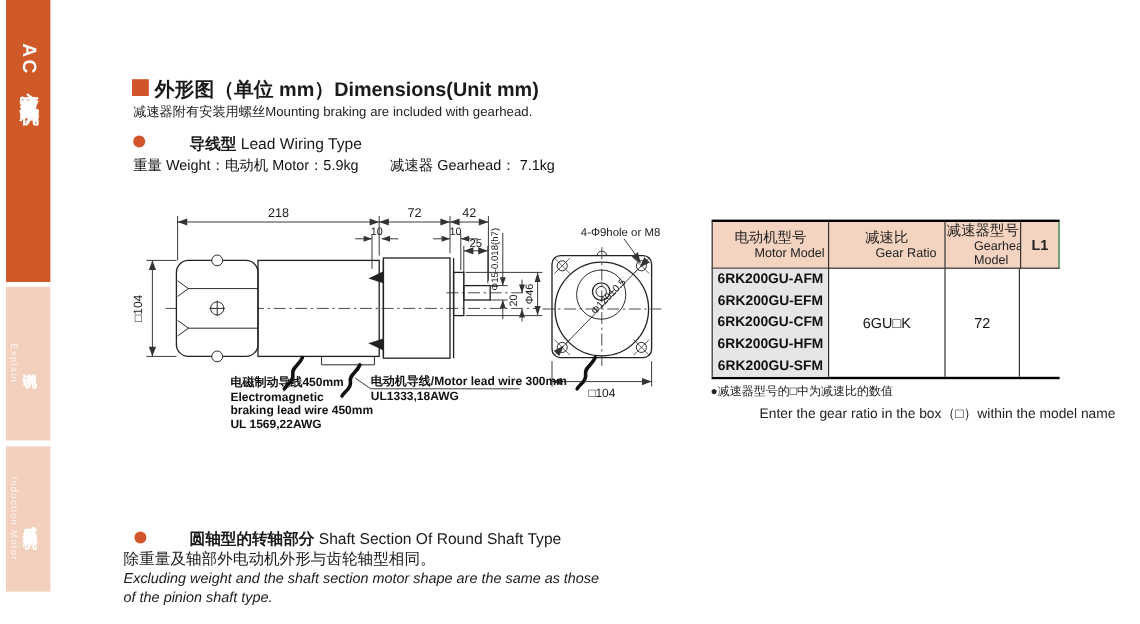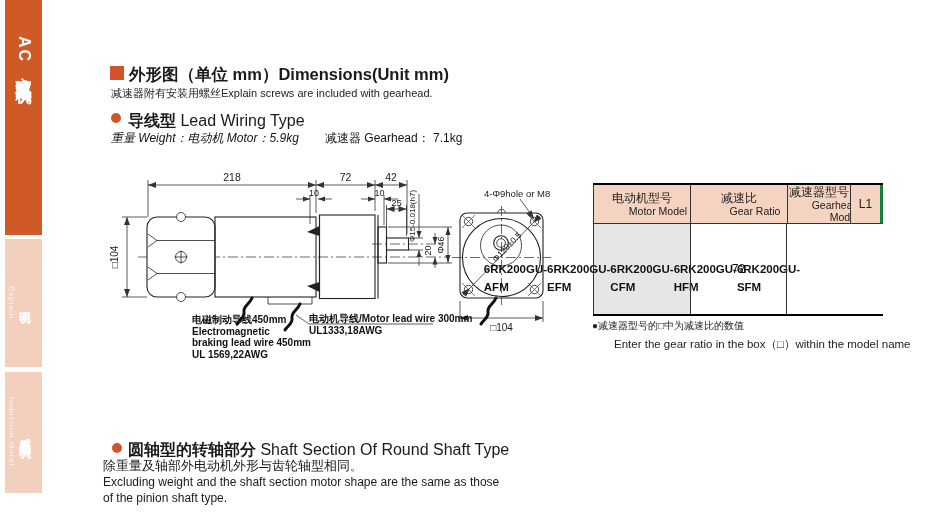--- a/index.html
+++ b/index.html
@@ -23,52 +23,52 @@
   .side-induction{top:372px;height:121px;}
   .side-sub .cols{writing-mode:vertical-rl;height:100%;padding-right:3px;box-sizing:border-box;}
   .side-sub .zh{color:#ffffff;font-weight:bold;font-size:12px;letter-spacing:2px;text-align:center;line-height:16px;}
   .side-sub .en{color:rgba(255,255,255,0.78);font-size:8px;letter-spacing:1px;text-align:center;line-height:12px;}
 
   
   .title-square{left:110px;top:66px;width:14px;height:14px;background:#d2542a;}
   .page-title{left:129px;top:64px;font-size:16.5px;font-weight:bold;white-space:nowrap;}
   .page-sub{left:111px;top:86px;font-size:11px;white-space:nowrap;color:#222;}
   .bullet{width:10px;height:10px;border-radius:50%;background:#d2542a;}
-  .sec-head{font-size:16px;white-space:nowrap;}
+  .sec-head{font-size:13px;white-space:nowrap;margin-left:30px;}
   .sec-head .zh{font-weight:bold;}
   .weight-line{font-size:12px;white-space:nowrap;color:#111;}
 
   
   .wire-label{font-size:10px;font-weight:bold;line-height:11.5px;color:#111;white-space:nowrap;}
 
   
   .spec-table{
     left:593px;top:183px;width:290px;
     border-top:2px solid #000;border-bottom:2px solid #000;
     display:grid;grid-template-columns:97px 97px 63px 33px;
     grid-template-rows:39px 90px;
   }
   .th{
     background:#f4d3c1;border-left:1px solid #333;border-bottom:1px solid #333;
     display:flex;flex-direction:column;align-items:center;justify-content:center;
-    text-align:right;
+    text-align:left;
   }
-  .th:nth-child(4){border-right:3px solid #15803d;}
+  .th:nth-child(4){border-right:1px solid #15803d;font-weight:bold;}
   .th .zh{font-size:12px;line-height:14px;color:#222;}
   .th .en{font-size:10.5px;line-height:12px;color:#222;margin-left:32px;}
   .td{border-left:1px solid #333;display:flex;align-items:center;justify-content:center;font-size:12px;color:#111;}
-  .td.models{background:#e6e6e6;justify-content:center;}
+  .td.models{background:#e6e6e6;flex-direction:column;justify-content:center;}
   .td.last{border-right:1px solid #333;}
   .model-row{height:18px;line-height:18px;font-size:11.5px;font-weight:bold;}
   .tbl-note1{left:592px;top:319px;font-size:10px;color:#222;white-space:nowrap;}
-  .tbl-note2{left:582px;top:337px;font-size:11.5px;color:#222;white-space:nowrap;padding-left:32px;}
+  .tbl-note2{left:601px;top:337px;font-size:11.5px;color:#222;white-space:nowrap;padding-left:32px;}
 
   
   .body-zh{left:103px;top:457px;font-size:13px;white-space:nowrap;}
-  .body-en{font-size:12px;white-space:nowrap;}
+  .body-en{font-size:12px;white-space:nowrap;font-style:italic;}
 
   
   svg text{fill:#1a1a1a;}
   .geo{stroke:#222;fill:none;stroke-width:1.1;}
   .geo-thin{stroke:#222;fill:none;stroke-width:0.8;}
   .cl{stroke:#444;fill:none;stroke-width:0.8;stroke-dasharray:10 3 2 3;}
   .dimline{stroke:#333;fill:none;stroke-width:0.8;}
   .arr{fill:#333;stroke:none;}
   .wire{stroke:#111;fill:none;stroke-width:3;stroke-linecap:round;}
   .fillwhite{fill:#fff;}
@@ -91,28 +91,28 @@
     <div class="zh">感应电动机</div>
     <div class="en">Induction Motor</div>
   </div>
 </div>
 
 <div class="abs title-square"></div>
 <div class="abs page-title">
   <span>外形图（单位 mm）</span><span>Dimensions(Unit mm)</span>
 </div>
 <div class="abs page-sub">
-  <span>减速器附有安装用螺丝</span><span>Explain screws are included with gearhead.</span>
+  <span>减速器附有安装用螺丝</span><span>Mounting braking are included with gearhead.</span>
 </div>
 
 <div class="abs bullet" style="left:111px;top:113px;"></div>
 <div class="abs sec-head" style="left:128px;top:111px;">
   <span class="zh">导线型</span><span> Lead Wiring Type</span>
 </div>
-<div class="abs weight-line" style="left:111px;top:130px;font-style:italic;">重量 Weight：电动机 Motor：5.9kg</div>
+<div class="abs weight-line" style="left:111px;top:130px;">重量 Weight：电动机 Motor：5.9kg</div>
 <div class="abs weight-line" style="left:325px;top:130px;">减速器 Gearhead： 7.1kg</div>
 
 <svg class="abs" style="left:0;top:0;" width="950" height="520" viewBox="0 0 950 520">
 
   <g>
     <line class="cl" x1="138" y1="257" x2="448" y2="257"></line>
     <line class="cl" x1="372" y1="244" x2="441" y2="244"></line>
 
     <rect class="geo fillwhite" x="147" y="217" width="68" height="80" rx="10"></rect>
     <line class="geo-thin" x1="149" y1="240.5" x2="215" y2="240.5"></line>
@@ -281,20 +281,21 @@
     <div class="zh">L1</div>
   </div>
 
   <div class="td models">
     <div class="model-row">6RK200GU-AFM</div>
     <div class="model-row">6RK200GU-EFM</div>
     <div class="model-row">6RK200GU-CFM</div>
     <div class="model-row">6RK200GU-HFM</div>
     <div class="model-row">6RK200GU-SFM</div>
   </div>
+  <div class="td">6GU□K</div>
   <div class="td last">72</div>
 </div>
 <div class="abs tbl-note1">●减速器型号的□中为减速比的数值</div>
 <div class="abs tbl-note2">Enter the gear ratio in the box（□）within the model name</div>
 
 <div class="abs bullet" style="left:112px;top:443px;"></div>
 <div class="abs sec-head" style="left:128px;top:440px;">
   <span class="zh">圆轴型的转轴部分</span><span> Shaft Section Of Round Shaft Type</span>
 </div>
 <div class="abs body-zh">除重量及轴部外电动机外形与齿轮轴型相同。</div>

